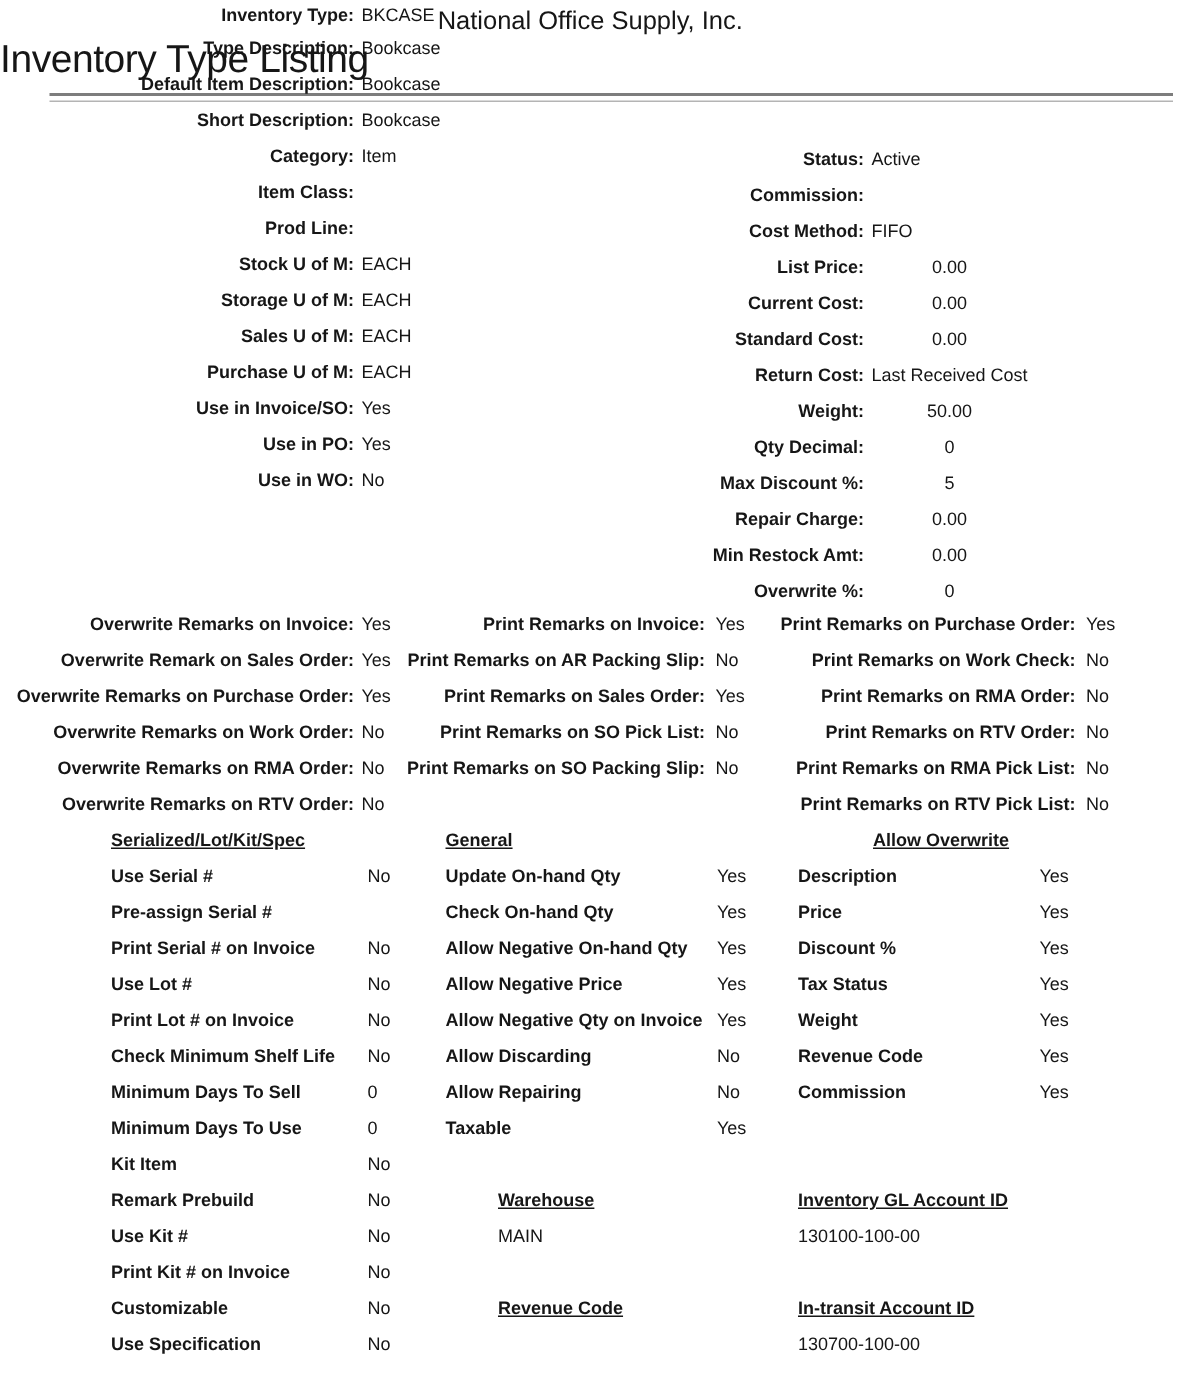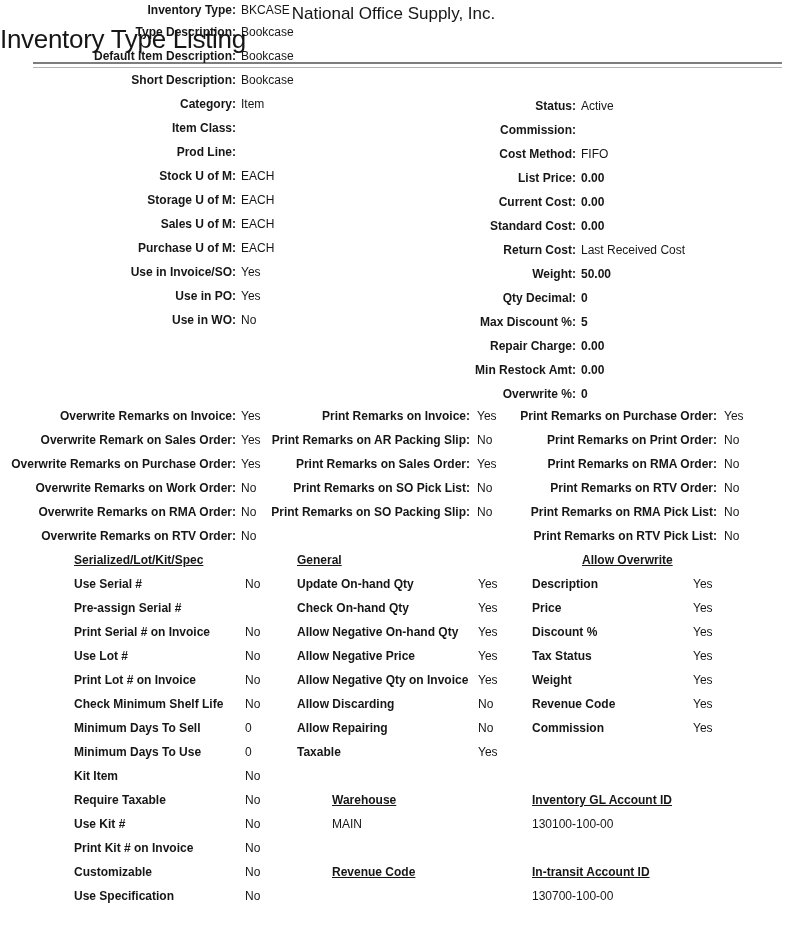--- a/index.html
+++ b/index.html
@@ -16,21 +16,21 @@
   .row.first{height:20px;}
   .lbl{font-weight:bold;text-align:right;flex:none;}
   .val{margin-left:5px;}
 
   #top-left{left:0;top:74;width:400px;}
   #top-left .lbl{width:236px;}
 
   #top-right{left:420px;top:94px;width:300px;}
   #top-right .lbl{width:156px;}
   #top-right .val{width:104px;margin-left:5px;}
-  #top-right .val.num{text-align:left;font-weight:bold;}
+  #top-right .val.num{text-align:center;}
 
   #remarks-left{left:0;top:404px;width:310px;}
   #remarks-left .lbl{width:236px;}
 
   #remarks-mid{left:250px;top:404px;width:260px;}
   #remarks-mid .lbl{width:220px;}
   #remarks-mid .val{margin-left:7px;}
 
   #remarks-right{left:480px;top:404px;width:300px;}
   #remarks-right .lbl{width:237px;}
@@ -226,21 +226,21 @@
         <span class="val">No</span>
       </div>
   </div>
 
   <div class="block" id="remarks-right">
     <div class="row">
         <span class="lbl">Print Remarks on Purchase Order:</span>
         <span class="val">Yes</span>
       </div>
     <div class="row">
-        <span class="lbl">Print Remarks on Print Order:</span>
+        <span class="lbl">Print Remarks on Work Check:</span>
         <span class="val">No</span>
       </div>
     <div class="row">
         <span class="lbl">Print Remarks on RMA Order:</span>
         <span class="val">No</span>
       </div>
     <div class="row">
         <span class="lbl">Print Remarks on RTV Order:</span>
         <span class="val">No</span>
       </div>
@@ -288,21 +288,21 @@
       </div>
     <div class="row">
         <span class="lbl">Minimum Days To Use</span>
         <span class="val">0</span>
       </div>
     <div class="row">
         <span class="lbl">Kit Item</span>
         <span class="val">No</span>
       </div>
     <div class="row">
-        <span class="lbl">Require Taxable</span>
+        <span class="lbl">Remark Prebuild</span>
         <span class="val">No</span>
       </div>
     <div class="row">
         <span class="lbl">Use Kit #</span>
         <span class="val">No</span>
       </div>
     <div class="row">
         <span class="lbl">Print Kit # on Invoice</span>
         <span class="val">No</span>
       </div>

